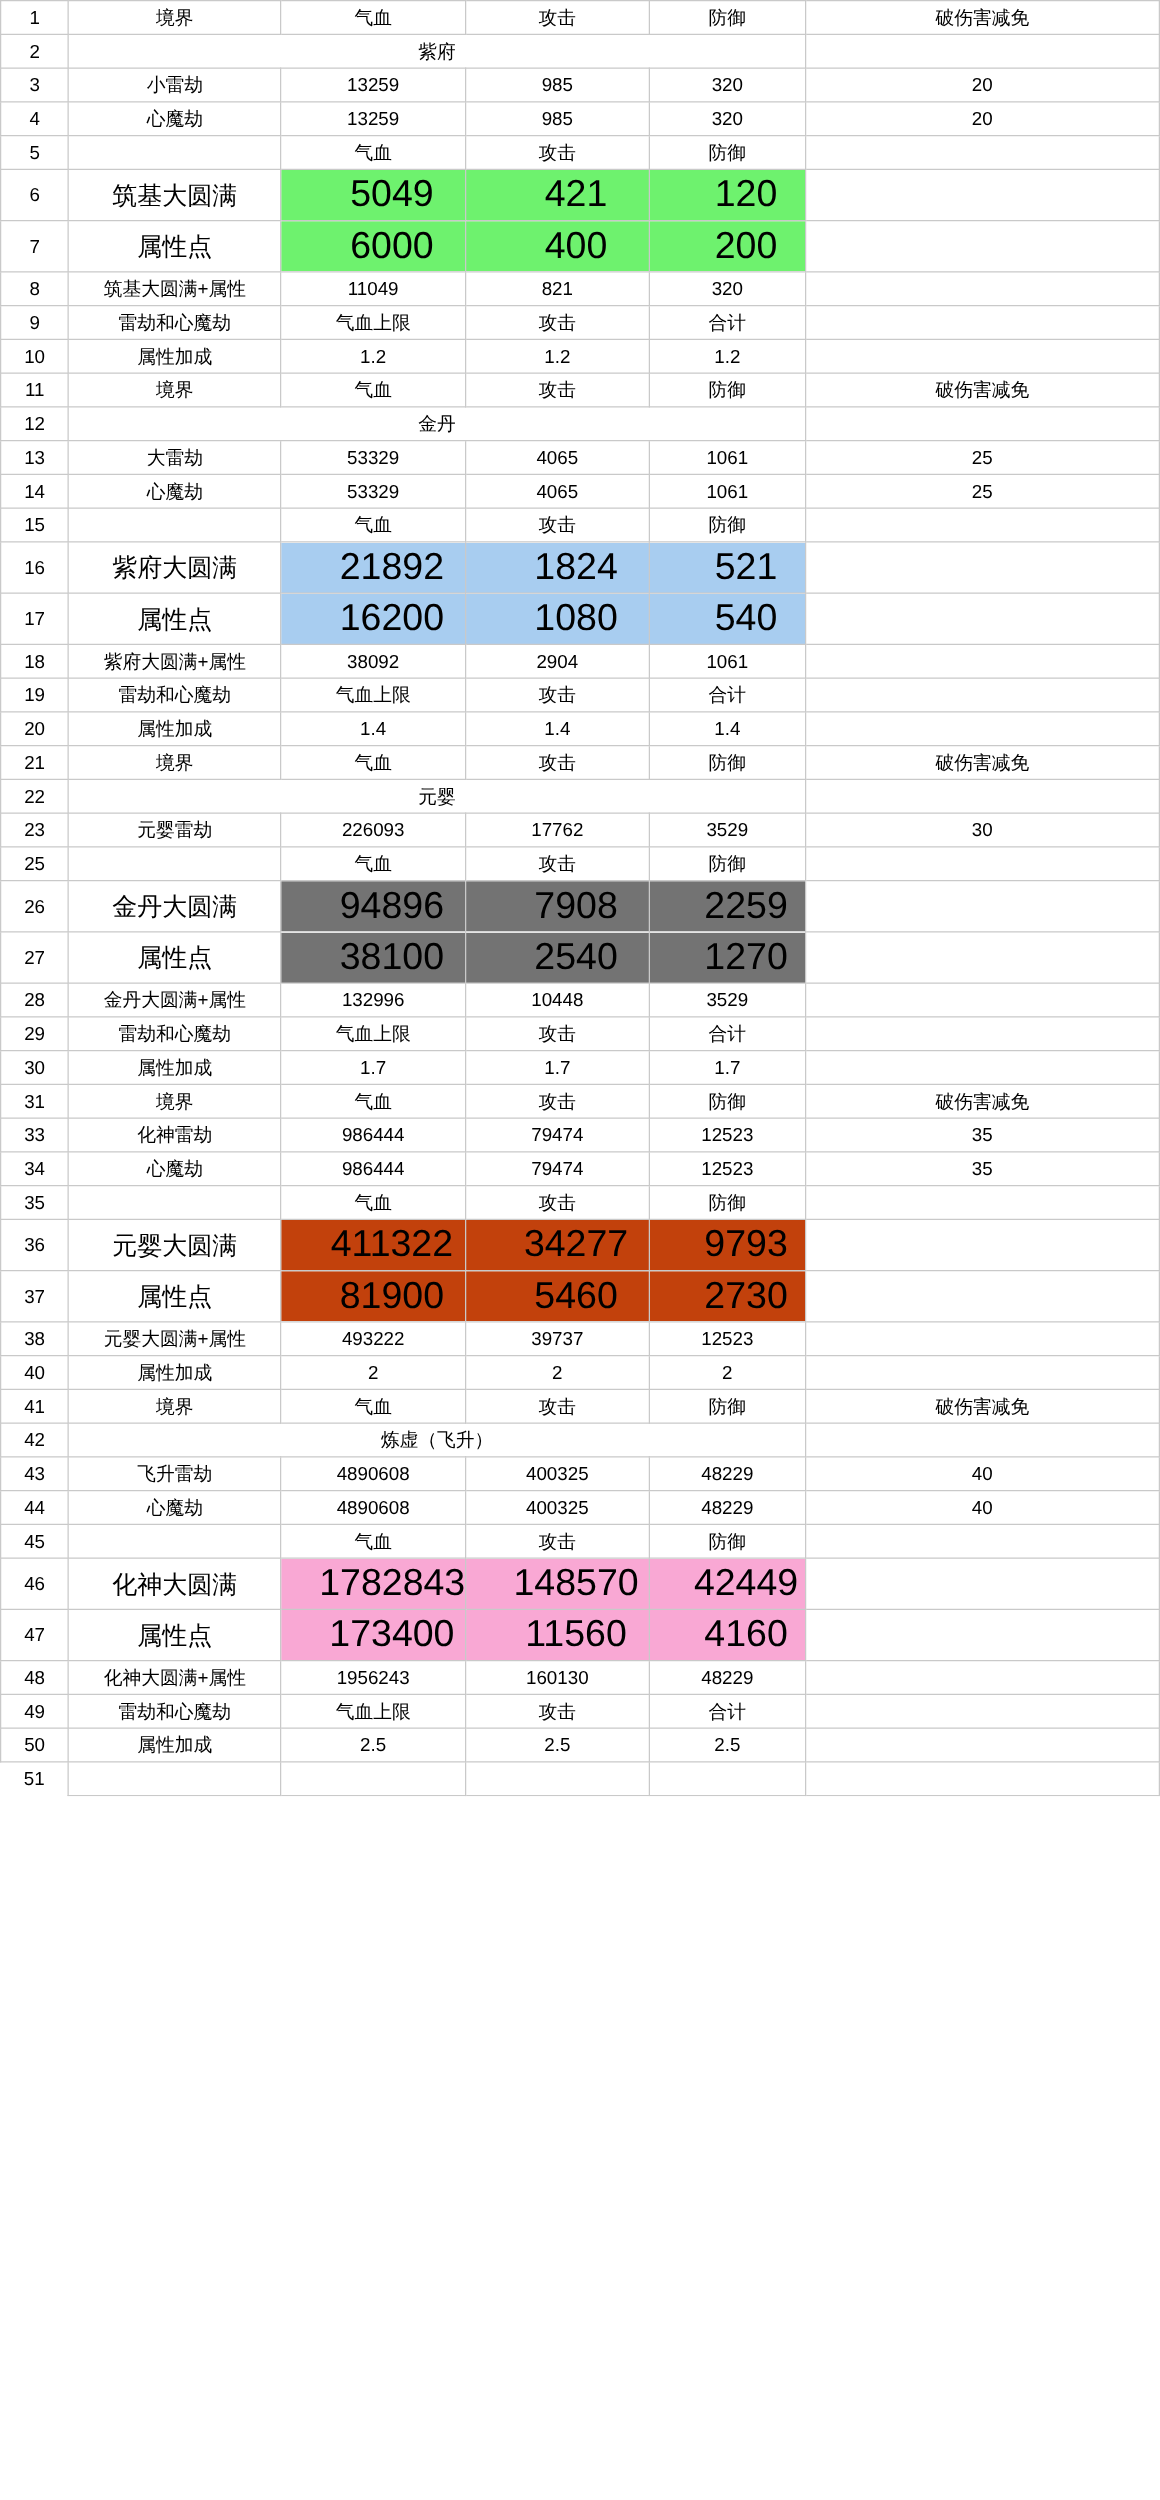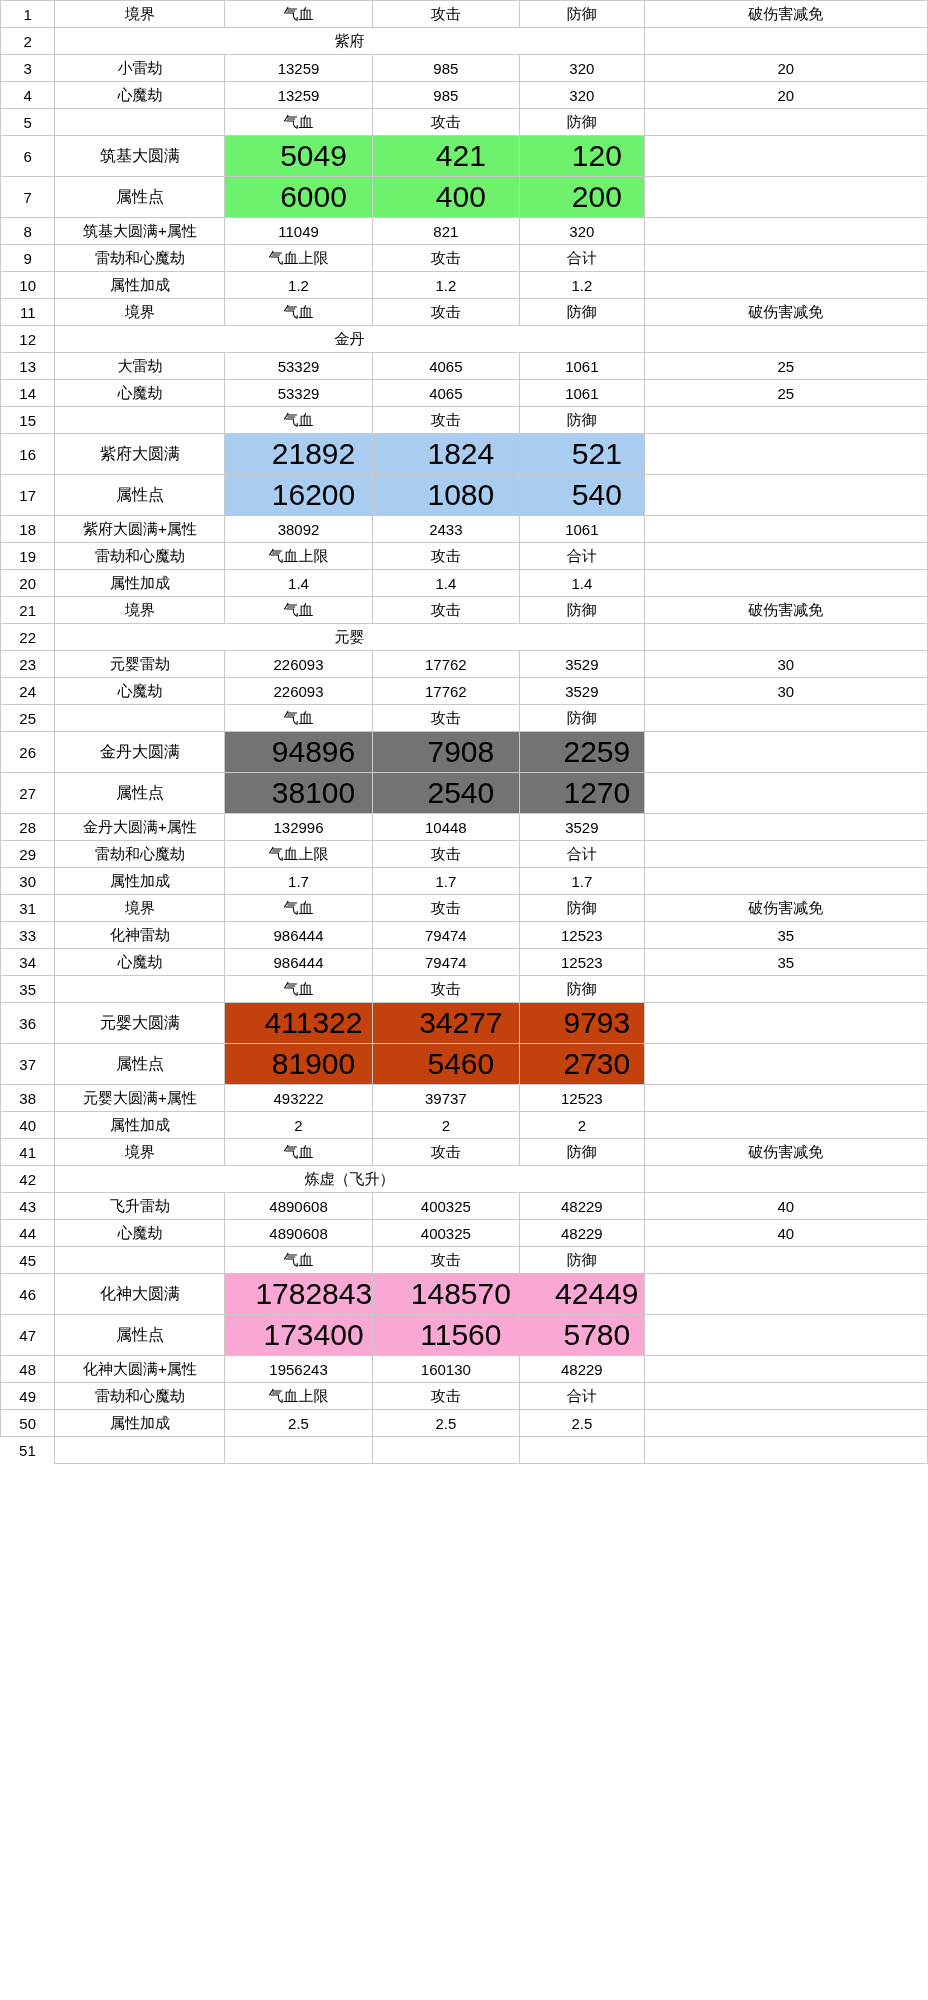--- a/index.html
+++ b/index.html
@@ -46,21 +46,21 @@
     text-align: center;
   }
   tr.r-normal td { height: 26px; }
   tr.r-big td { height: 40px; }
 
   td.lbl { font-size: 15px; }
   td.num { font-size: 14px; }
   td.blank { }
 
   
-  tr.r-big td.lbl { font-size: 16px; }
+  tr.r-big td.lbl { font-size: 20px; }
   tr.r-big td.big {
     font-size: 30px;
     line-height: 30px;
     font-family: "Liberation Sans", "DejaVu Sans", sans-serif;
     padding-left: 30px;
   }
 
   .fill-green { background: #6ef26e; }
   .fill-blue  { background: #a8cdf0; }
   .fill-purple{ background: #737373; }
@@ -214,21 +214,21 @@
           <td class="lbl">属性点</td>
           <td class="big fill-blue">16200</td>
           <td class="big fill-blue">1080</td>
           <td class="big fill-blue">540</td>
           <td class="blank"></td>
         </tr>
         <tr class="r-normal">
           <td class="rownum">18</td>
           <td class="lbl">紫府大圆满+属性</td>
           <td class="num">38092</td>
-          <td class="num">2433</td>
+          <td class="num">2904</td>
           <td class="num">1061</td>
           <td class="blank"></td>
         </tr>
         <tr class="r-normal">
           <td class="rownum">19</td>
           <td class="lbl">雷劫和心魔劫</td>
           <td class="lbl">气血上限</td>
           <td class="lbl">攻击</td>
           <td class="lbl">合计</td>
           <td class="blank"></td>
@@ -256,28 +256,20 @@
         </tr>
         <tr class="r-normal">
           <td class="rownum">23</td>
           <td class="lbl">元婴雷劫</td>
           <td class="num">226093</td>
           <td class="num">17762</td>
           <td class="num">3529</td>
           <td class="num">30</td>
         </tr>
         <tr class="r-normal">
-          <td class="rownum">24</td>
-          <td class="lbl">心魔劫</td>
-          <td class="num">226093</td>
-          <td class="num">17762</td>
-          <td class="num">3529</td>
-          <td class="num">30</td>
-        </tr>
-        <tr class="r-normal">
           <td class="rownum">25</td>
           <td class="blank"></td>
           <td class="lbl">气血</td>
           <td class="lbl">攻击</td>
           <td class="lbl">防御</td>
           <td class="blank"></td>
         </tr>
         <tr class="r-big">
           <td class="rownum">26</td>
           <td class="lbl">金丹大圆满</td>
@@ -425,21 +417,21 @@
           <td class="big fill-pink">1782843</td>
           <td class="big fill-pink">148570</td>
           <td class="big fill-pink">42449</td>
           <td class="blank"></td>
         </tr>
         <tr class="r-big">
           <td class="rownum">47</td>
           <td class="lbl">属性点</td>
           <td class="big fill-pink">173400</td>
           <td class="big fill-pink">11560</td>
-          <td class="big fill-pink">5780</td>
+          <td class="big fill-pink">4160</td>
           <td class="blank"></td>
         </tr>
         <tr class="r-normal">
           <td class="rownum">48</td>
           <td class="lbl">化神大圆满+属性</td>
           <td class="num">1956243</td>
           <td class="num">160130</td>
           <td class="num">48229</td>
           <td class="blank"></td>
         </tr>

